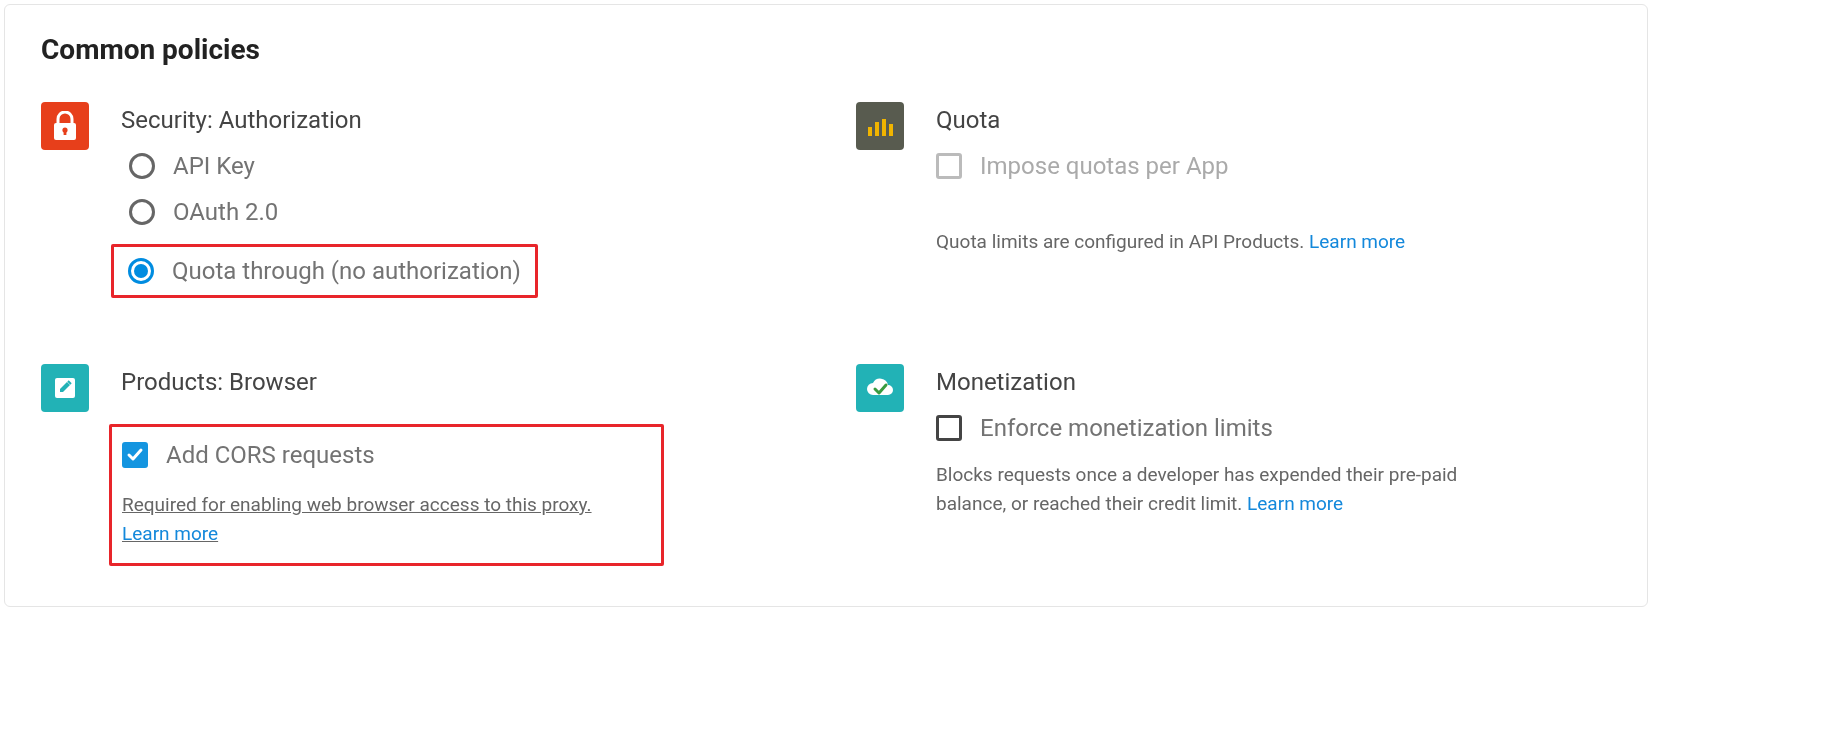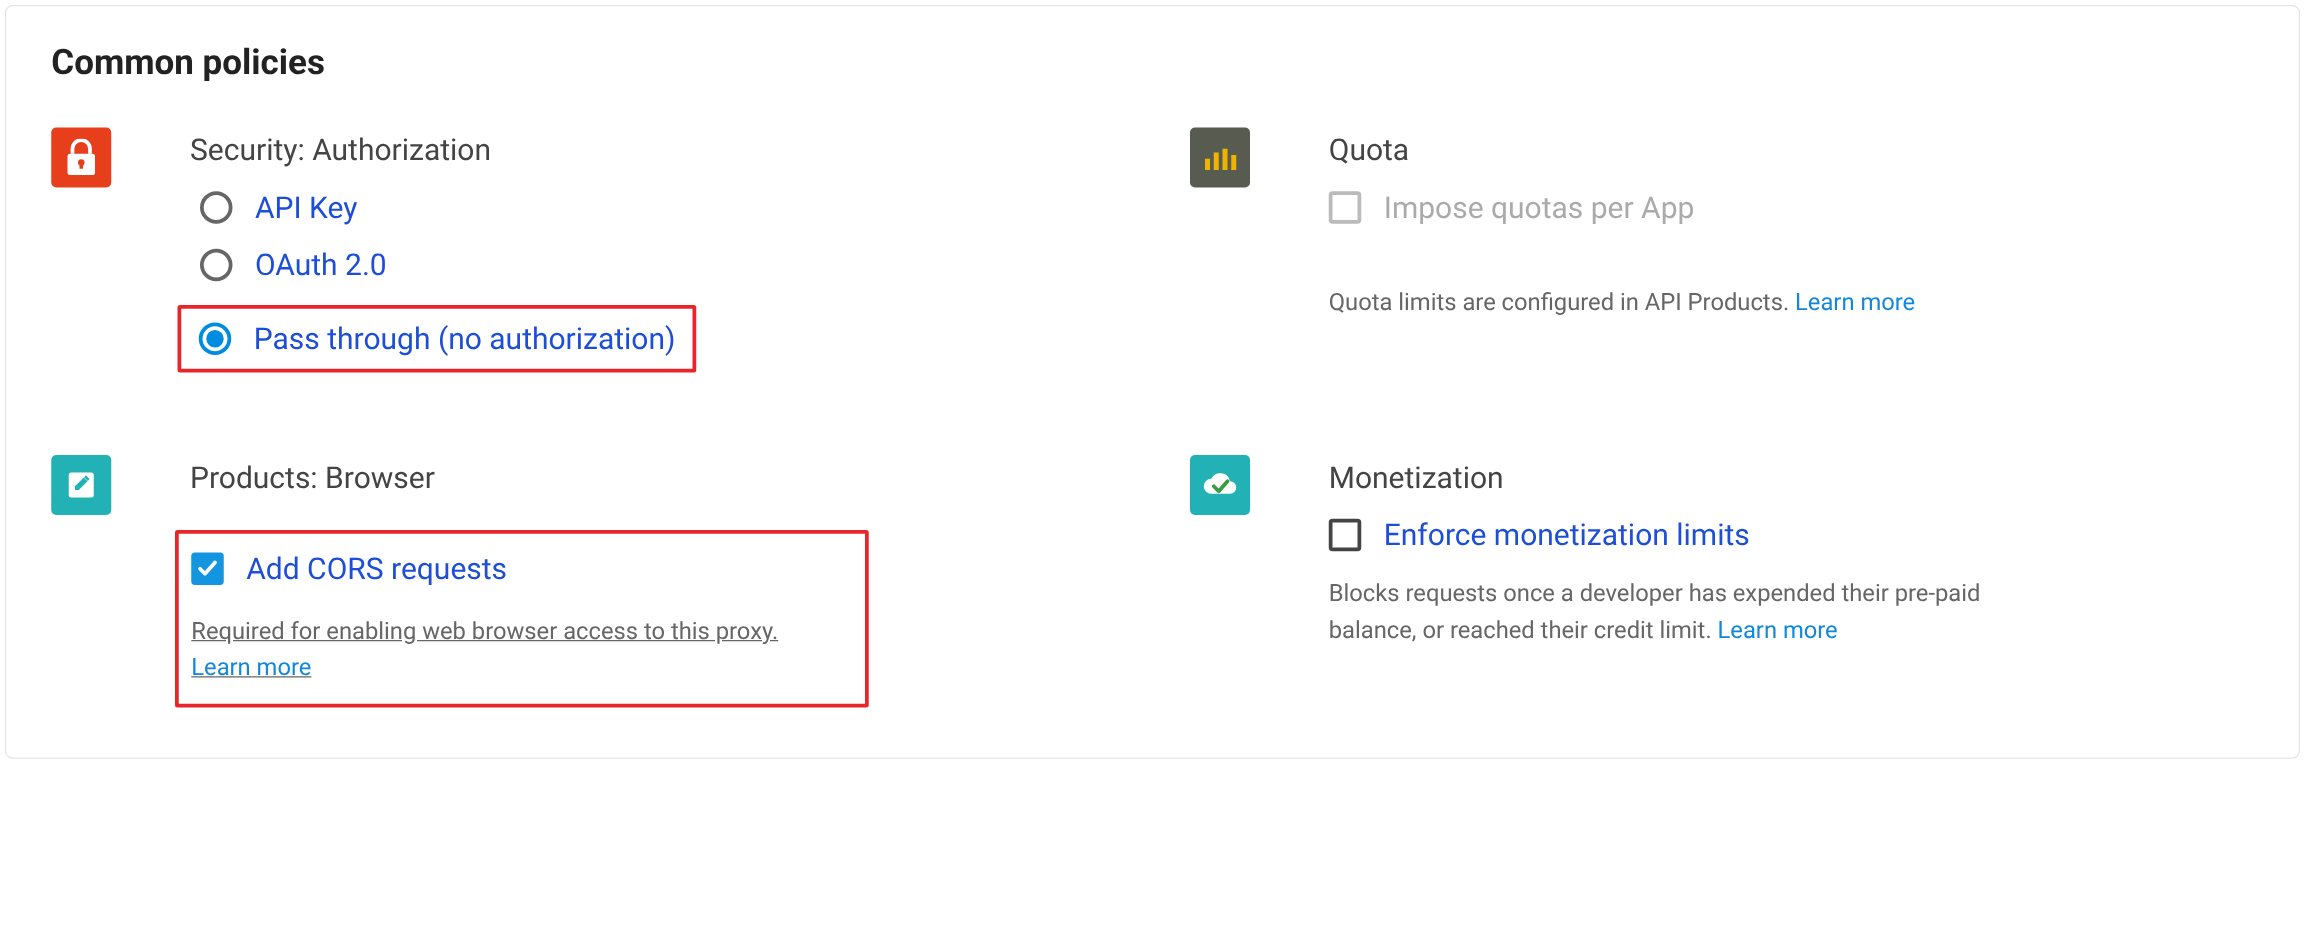--- a/index.html
+++ b/index.html
@@ -8,38 +8,37 @@
     padding: 0;
     font-family: -apple-system, BlinkMacSystemFont, "Segoe UI", Roboto, "Helvetica Neue", Arial, sans-serif;
     background: #fff;
     color: #333;
   }
   .panel {
     border: 1px solid #e5e5e5;
     border-radius: 6px;
     margin: 4px;
     padding: 28px 36px 40px 36px;
-    width: 1836px;
+    width: 1644px;
   }
   .section-title {
     font-size: 28px;
     font-weight: 700;
     color: #222;
     margin: 0 0 34px 0;
   }
   .grid {
     display: grid;
     grid-template-columns: 1fr 1fr;
     column-gap: 60px;
     row-gap: 64px;
   }
   .policy-block {
     display: flex;
     align-items: flex-start;
-    gap: 31px;
   }
   .icon-tile {
     width: 48px;
     height: 48px;
     border-radius: 4px;
     flex-shrink: 0;
     display: flex;
     align-items: center;
     justify-content: center;
     margin-right: 32px;
@@ -70,21 +69,21 @@
     flex-shrink: 0;
   }
   .radio-outer.selected { border-color: #008ce0; }
   .radio-inner {
     width: 14px; height: 14px;
     border-radius: 50%;
     background: #008ce0;
   }
   .radio-label, .check-label {
     font-size: 24px;
-    color: #1d4ed8;
+    color: #737373;
   }
   .check-box {
     width: 26px; height: 26px;
     border: 3px solid #444;
     border-radius: 3px;
     margin-right: 18px;
     display: flex;
     align-items: center;
     justify-content: center;
     flex-shrink: 0;
@@ -155,21 +154,21 @@
         <div class="radio-row opt-indent">
           <span class="radio-outer"></span>
           <span class="radio-label">OAuth 2.0</span>
         </div>
 
         <div class="highlight-box">
           <div class="radio-row" style="margin:0 0 0 8px;">
             <span class="radio-outer selected">
               <span class="radio-inner"></span>
             </span>
-            <span class="radio-label">Pass through (no authorization)</span>
+            <span class="radio-label">Quota through (no authorization)</span>
           </div>
         </div>
       </div>
     </div>
 
     <div class="policy-block">
       <div class="icon-tile tile-dark">
         <svg width="30" height="26" viewBox="0 0 30 26">
           <rect x="3" y="14" width="4" height="9" fill="#f0b400"></rect>
           <rect x="10" y="9" width="4" height="14" fill="#f0b400"></rect>

